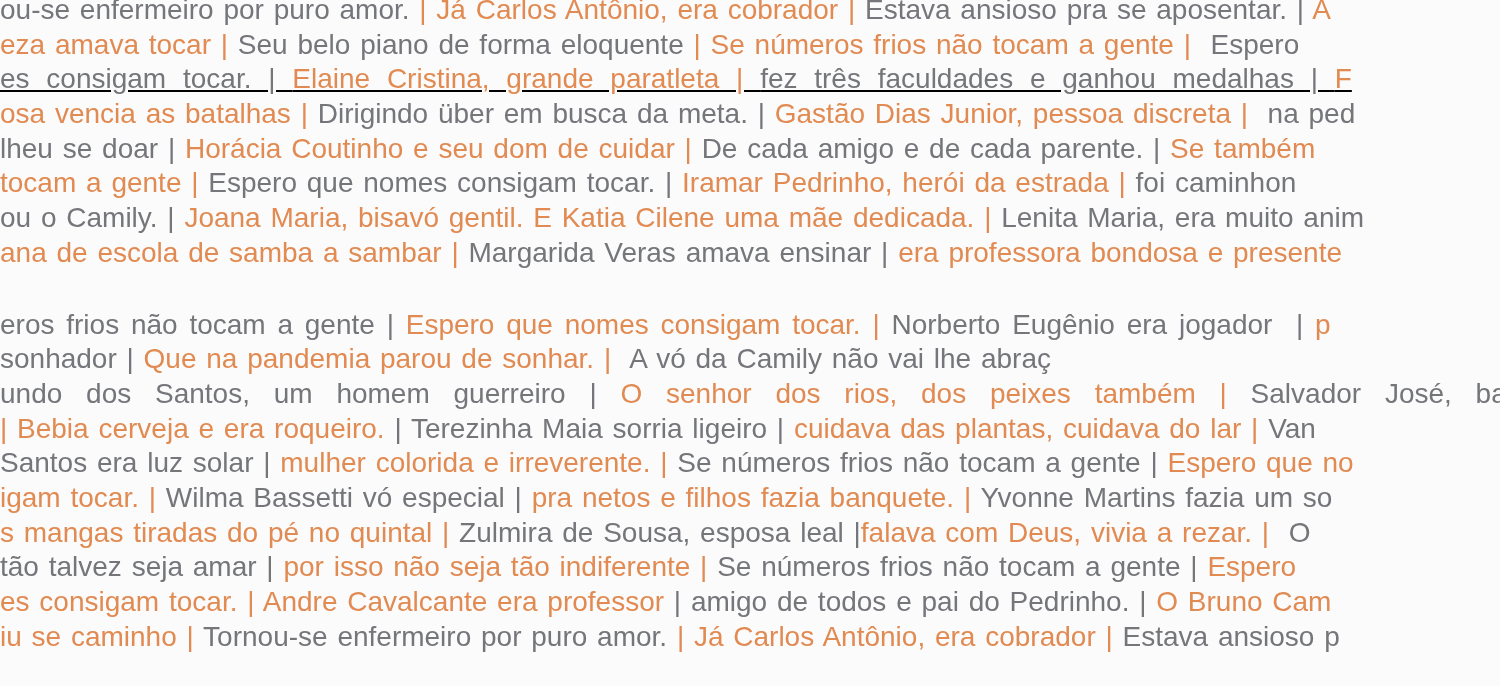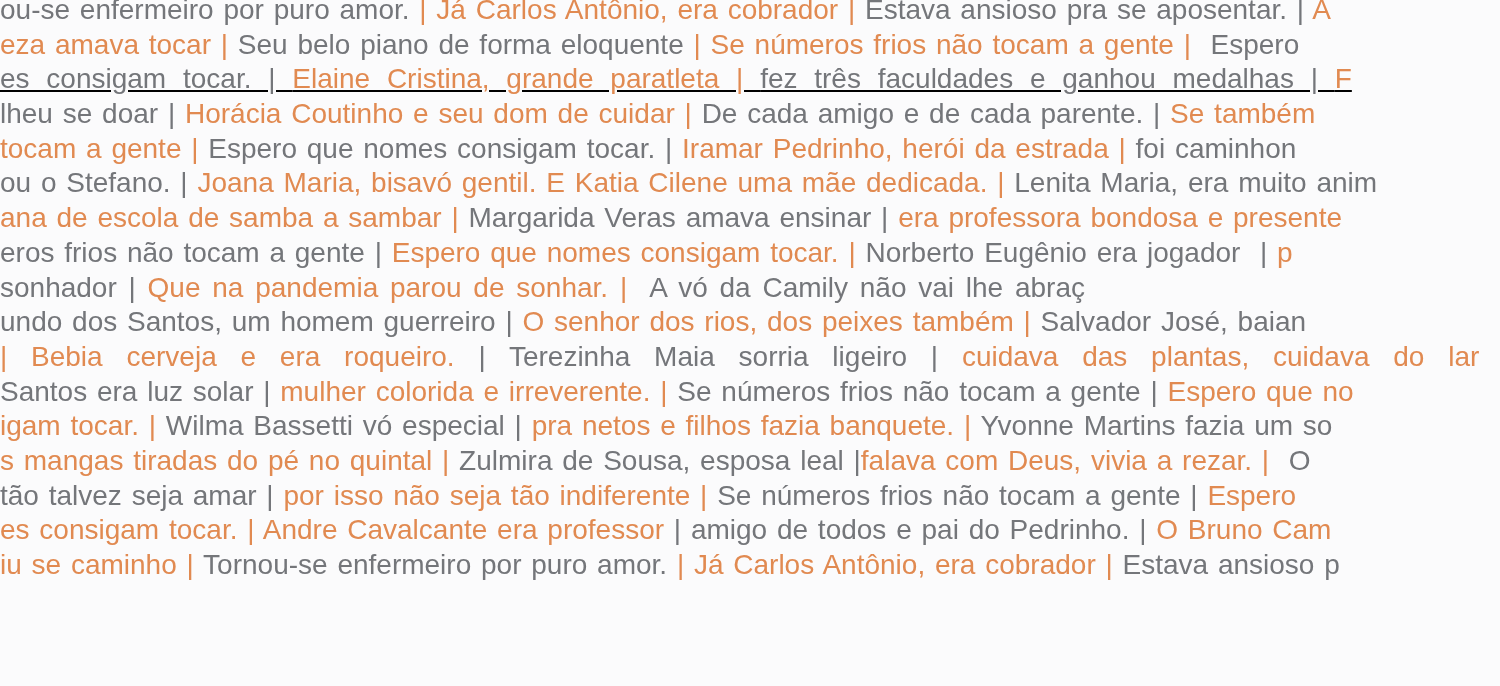--- a/index.html
+++ b/index.html
@@ -23,38 +23,39 @@
     height: 34.7px;
     line-height: 34.7px;
     white-space: nowrap;
     overflow: hidden;
     font-size: 28px;
     word-spacing: 2px;
     letter-spacing: 0px;
   }
   
   .line:nth-child(3)  { word-spacing: 9px; text-decoration: underline; }
-  .line:nth-child(9)  { word-spacing: 4px; }
+  .line:nth-child(9)  { word-spacing: 4px; margin-top: 37px; }
   .line:nth-child(11) { word-spacing: 16px; }
   .seg {
     white-space: pre; 
   }
   .seg.gray   { color: var(--gray, #74767a); }
   .seg.orange { color: var(--orange, #e18a51); }
 </style>
 </head>
 <body>
 
 <div class="wall">
     <div class="line"><span class="seg gray">ou-se enfermeiro por puro amor. </span><span class="seg orange">| Já Carlos Antônio, era cobrador | </span><span class="seg gray">Estava ansioso pra se aposentar. | </span><span class="seg orange">A</span></div>
     <div class="line"><span class="seg orange">eza amava tocar | </span><span class="seg gray">Seu belo piano de forma eloquente </span><span class="seg orange">| Se números frios não tocam a gente | </span><span class="seg gray"> Espero</span></div>
     <div class="line"><span class="seg gray">es consigam tocar. | </span><span class="seg orange">Elaine Cristina, grande paratleta | </span><span class="seg gray">fez três faculdades e ganhou medalhas | </span><span class="seg orange">F</span></div>
+    <div class="line"><span class="seg orange">osa vencia as batalhas | </span><span class="seg gray">Dirigindo über em busca da meta. | </span><span class="seg orange">Gastão Dias Junior, pessoa discreta | </span><span class="seg gray"> na ped</span></div>
     <div class="line"><span class="seg gray">lheu se doar | </span><span class="seg orange">Horácia Coutinho e seu dom de cuidar | </span><span class="seg gray">De cada amigo e de cada parente. | </span><span class="seg orange">Se também</span></div>
     <div class="line"><span class="seg orange">tocam a gente | </span><span class="seg gray">Espero que nomes consigam tocar. | </span><span class="seg orange">Iramar Pedrinho, herói da estrada | </span><span class="seg gray">foi caminhon</span></div>
-    <div class="line"><span class="seg gray">ou o Stefano. | </span><span class="seg orange">Joana Maria, bisavó gentil. E Katia Cilene uma mãe dedicada. | </span><span class="seg gray">Lenita Maria, era muito anim</span></div>
+    <div class="line"><span class="seg gray">ou o Camily. | </span><span class="seg orange">Joana Maria, bisavó gentil. E Katia Cilene uma mãe dedicada. | </span><span class="seg gray">Lenita Maria, era muito anim</span></div>
     <div class="line"><span class="seg orange">ana de escola de samba a sambar | </span><span class="seg gray">Margarida Veras amava ensinar | </span><span class="seg orange">era professora bondosa e presente</span></div>
     <div class="line"><span class="seg gray">eros frios não tocam a gente | </span><span class="seg orange">Espero que nomes consigam tocar. | </span><span class="seg gray">Norberto Eugênio era jogador  | </span><span class="seg orange">p</span></div>
     <div class="line"><span class="seg gray">sonhador | </span><span class="seg orange">Que na pandemia parou de sonhar. | </span><span class="seg gray"> A vó da Camily não vai lhe abraç</span></div>
     <div class="line"><span class="seg gray">undo dos Santos, um homem guerreiro | </span><span class="seg orange">O senhor dos rios, dos peixes também | </span><span class="seg gray">Salvador José, baian</span></div>
     <div class="line"><span class="seg orange">| Bebia cerveja e era roqueiro. </span><span class="seg gray">| Terezinha Maia sorria ligeiro | </span><span class="seg orange">cuidava das plantas, cuidava do lar | </span><span class="seg gray">Van</span></div>
     <div class="line"><span class="seg gray">Santos era luz solar | </span><span class="seg orange">mulher colorida e irreverente. | </span><span class="seg gray">Se números frios não tocam a gente | </span><span class="seg orange">Espero que no</span></div>
     <div class="line"><span class="seg orange">igam tocar. | </span><span class="seg gray">Wilma Bassetti vó especial | </span><span class="seg orange">pra netos e filhos fazia banquete. | </span><span class="seg gray">Yvonne Martins fazia um so</span></div>
     <div class="line"><span class="seg orange">s mangas tiradas do pé no quintal | </span><span class="seg gray">Zulmira de Sousa, esposa leal |</span><span class="seg orange">falava com Deus, vivia a rezar. | </span><span class="seg gray"> O</span></div>
     <div class="line"><span class="seg gray">tão talvez seja amar | </span><span class="seg orange">por isso não seja tão indiferente | </span><span class="seg gray">Se números frios não tocam a gente | </span><span class="seg orange">Espero</span></div>
     <div class="line"><span class="seg orange">es consigam tocar. | Andre Cavalcante era professor </span><span class="seg gray">| amigo de todos e pai do Pedrinho. | </span><span class="seg orange">O Bruno Cam</span></div>

